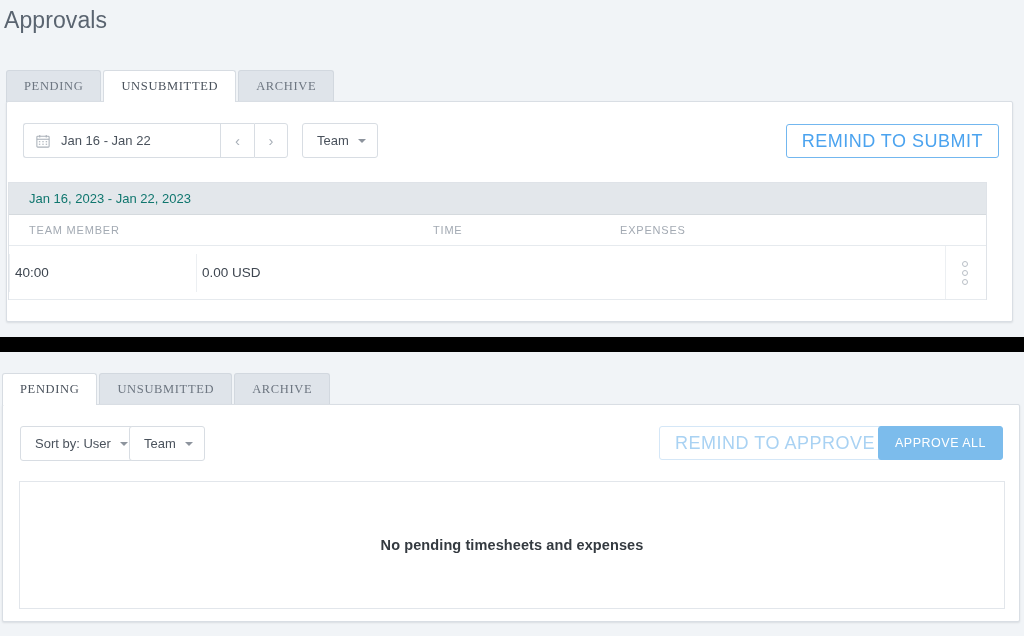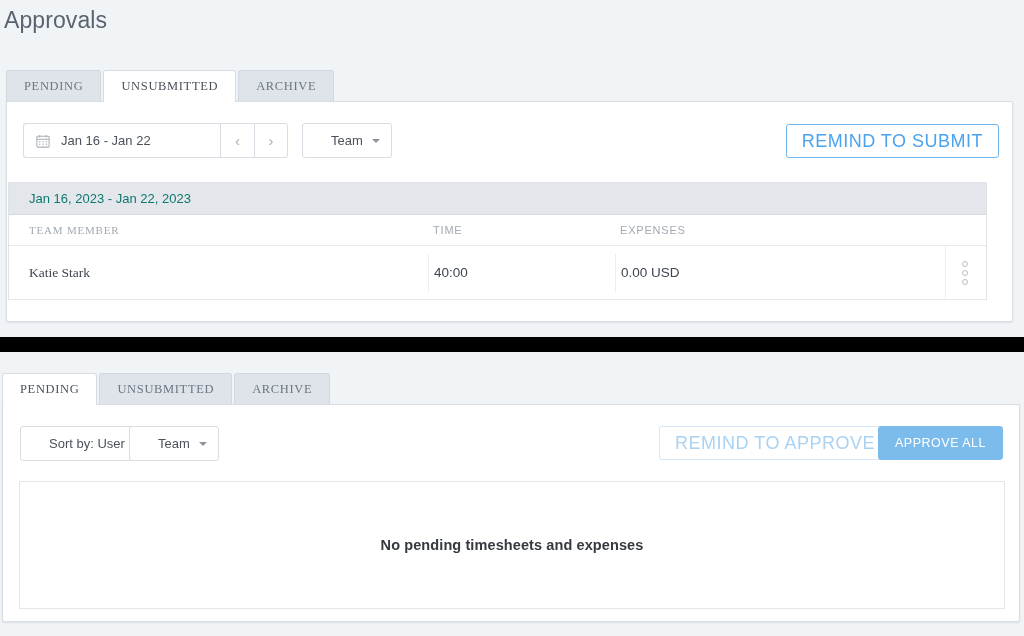--- a/index.html
+++ b/index.html
@@ -150,21 +150,21 @@
     color: #a7aeb7;
     font-size: 15px;
   }
   .nav-btn:last-child {
     border-right: 1px solid #d8dde3;
     border-radius: 0 3px 3px 0;
   }
 
   .dropdown {
     height: 35px;
-    padding: 0 11px 0 28px;
+    padding: 0 11px 0 14px;
     border-radius: 3px;
   }
   .caret {
     margin-left: 9px;
     width: 0; height: 0;
     border-left: 4px solid transparent;
     border-right: 4px solid transparent;
     border-top: 4.5px solid #8d949d;
   }
   #top-team-dropdown {
@@ -249,21 +249,21 @@
     letter-spacing: 0.8px;
     color: #a3aab3;
   }
   #table-body-row {
     height: 53px;
     border-bottom: 1px solid #e6eaee;
     font-size: 13.5px;
     color: #3e4650;
     position: relative;
   }
-  .c-member { width: 419px; padding-left: 20px; box-sizing: border-box; font-family: Liberation Serif, serif; }
+  .c-member { width: 419px; padding-left: 20px; box-sizing: border-box; }
   .c-time   { width: 187px; padding-left: 5px; box-sizing: border-box; }
   .c-exp    { width: 330px; padding-left: 5px; box-sizing: border-box; }
   #table-body-row .c-time,
   #table-body-row .c-exp {
     border-left: 1px solid #eceff2;
     height: 38px;
     display: flex;
     align-items: center;
   }
   #row-menu-button {
@@ -387,21 +387,20 @@
       <div id="approvals-table">
         <div id="table-date-header">Jan 16, 2023 - Jan 22, 2023</div>
 
         <div class="t-row" id="table-col-header">
           <div class="c-member">TEAM MEMBER</div>
           <div class="c-time">TIME</div>
           <div class="c-exp">EXPENSES</div>
         </div>
 
         <div class="t-row" id="table-body-row">
-          <div class="c-member">Katie Stark</div>
           <div class="c-time">40:00</div>
           <div class="c-exp">0.00 USD</div>
           <div id="row-menu-button">
             <span class="dot"></span>
             <span class="dot"></span>
             <span class="dot"></span>
           </div>
         </div>
       </div>
 

